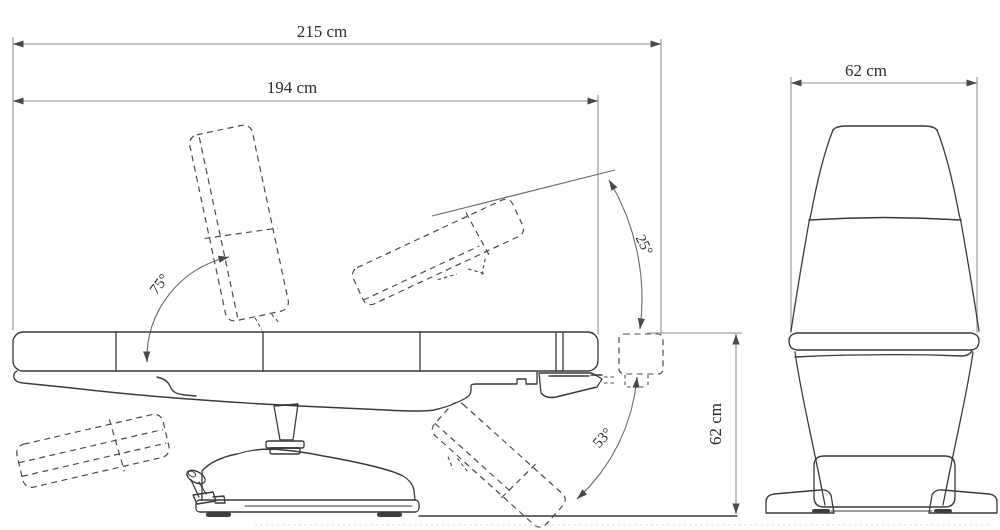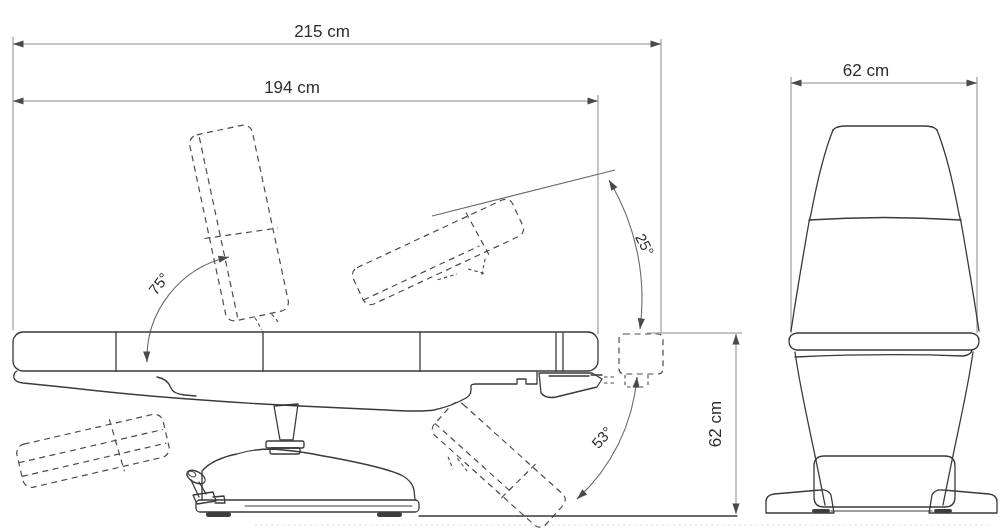--- a/index.html
+++ b/index.html
@@ -1,17 +1,17 @@
 <!DOCTYPE html>
 <html><head>
 <meta charset="utf-8">
 <style>
   html,body{margin:0;padding:0;background:#ffffff;}
   .stage{position:relative;width:1000px;height:530px;background:#ffffff;overflow:hidden;
-         font-family:Liberation Sans, sans-serif;}
+         font-family:Liberation Serif, serif;}
   svg{display:block;}
   .solid{stroke:#3a3a3a;stroke-width:1.3;fill:none;stroke-linecap:round;stroke-linejoin:round;}
   .thin{stroke:#3a3a3a;stroke-width:1;fill:none;stroke-linecap:round;}
   .fillpart{fill:#3d3d3d;stroke:none;}
   .dashed{stroke:#4c4c4c;stroke-width:1.2;fill:none;stroke-dasharray:6 4.5;stroke-linecap:butt;stroke-linejoin:round;}
   .dash-sm{stroke:#4c4c4c;stroke-width:1.1;fill:none;stroke-dasharray:3.5 3;}
   .dim{stroke:#8a8a8a;stroke-width:1;fill:none;}
   .arc{stroke:#6a6a6a;stroke-width:1.1;fill:none;}
   .faint{stroke:#d9d9d9;stroke-width:1;fill:none;stroke-dasharray:2 3.5;}
   text.dim-label{font-size:17px;fill:#2d2d2d;}

